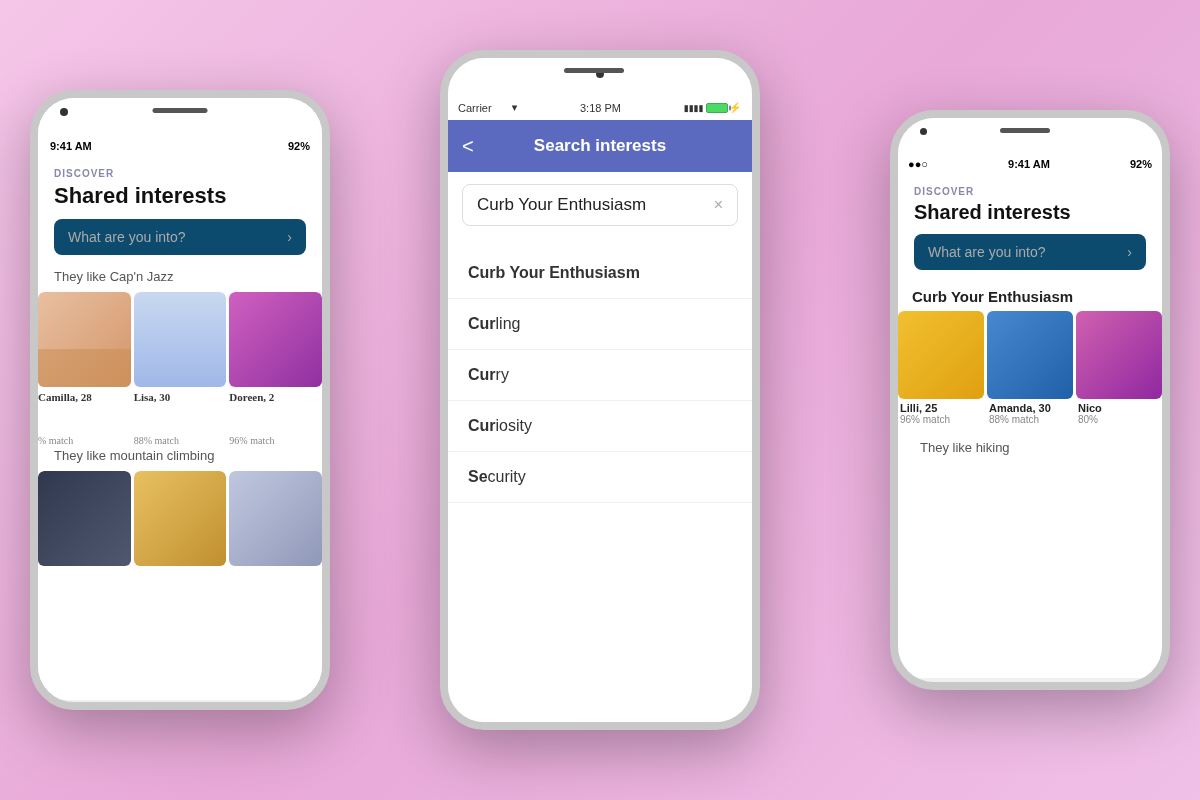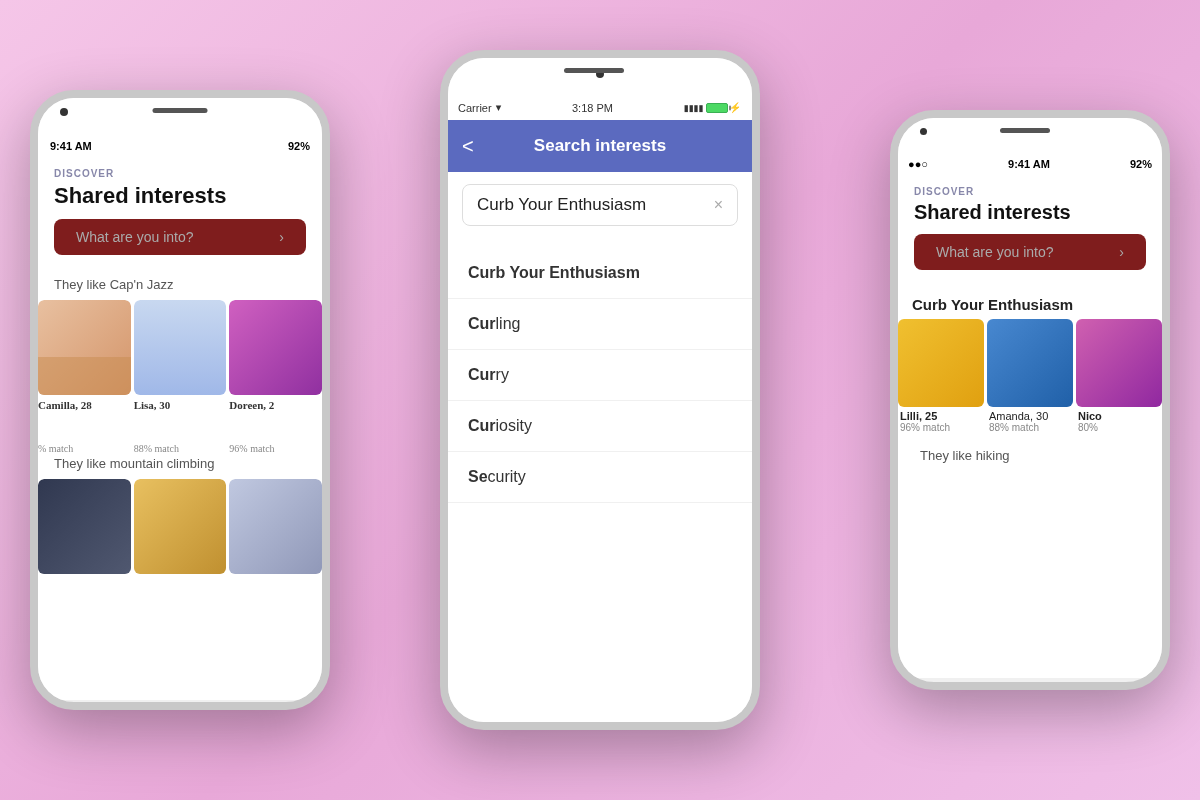--- a/index.html
+++ b/index.html
@@ -81,27 +81,27 @@
     }
 
     .shared-interests-title {
       font-size: 22px;
       font-weight: 700;
       color: #111;
       margin-bottom: 10px;
     }
 
     .search-bar {
-      background: #7f1d1d;
+      background: #0c4a6e;
       border-radius: 8px;
-      padding: 10px 22px;
+      padding: 10px 14px;
       display: flex;
       align-items: center;
       justify-content: space-between;
-      margin-bottom: 22px;
+      margin-bottom: 14px;
     }
 
     .search-bar span {
       font-size: 14px;
       color: #aaa;
     }
 
     .search-bar .chevron {
       color: #aaa;
       font-size: 14px;
@@ -358,21 +358,21 @@
   </div>
 </div>
 
 <div class="phone phone-center">
 
   <div style="background:white;height:62px;position:relative;display:flex;flex-direction:column;align-items:center;">
     <div style="width:8px;height:8px;background:#333;border-radius:50%;position:absolute;top:12px;left:50%;transform:translateX(-50%);"></div>
     <div style="width:60px;height:5px;background:#555;border-radius:3px;position:absolute;top:10px;left:50%;transform:translateX(-36px);"></div>
 
     <div class="carrier-status" style="position:absolute;bottom:4px;width:100%;">
-      <div style="display:flex;align-items:center;gap:4px;">
+      <div style="display:flex;align-items:center;gap:20px;">
         <span>Carrier</span>
         <span>▾</span>
       </div>
       <span>3:18 PM</span>
       <div style="display:flex;align-items:center;gap:2px;">
         <span style="font-size:9px;">▮▮▮▮</span>
         <div class="battery-green"></div>
         <span style="font-size:10px;">⚡</span>
       </div>
     </div>
@@ -436,21 +436,21 @@
       <div style="flex:1;min-width:0;">
         <div style="width:100%;height:88px;background:linear-gradient(135deg,#f0c030,#e0a010);border-radius:6px;"></div>
         <div style="padding:3px 2px;font-size:11px;">
           <div style="font-weight:700;color:#222;">Lilli, 25</div>
           <div style="color:#888;font-size:10px;">96% match</div>
         </div>
       </div>
       <div style="flex:1;min-width:0;">
         <div style="width:100%;height:88px;background:linear-gradient(135deg,#4888d0,#2060a8);border-radius:6px;"></div>
         <div style="padding:3px 2px;font-size:11px;">
-          <div style="font-weight:400;color:#222;">Amanda, 30</div>
+          <div style="font-weight:700;color:#222;">Amanda, 30</div>
           <div style="color:#888;font-size:10px;">88% match</div>
         </div>
       </div>
       <div style="flex:1;min-width:0;">
         <div style="width:100%;height:88px;background:linear-gradient(135deg,#d060b0,#9028a0);border-radius:6px;"></div>
         <div style="padding:3px 2px;font-size:11px;">
           <div style="font-weight:600;color:#222;">Nico</div>
           <div style="color:#888;font-size:10px;">80%</div>
         </div>
       </div>

